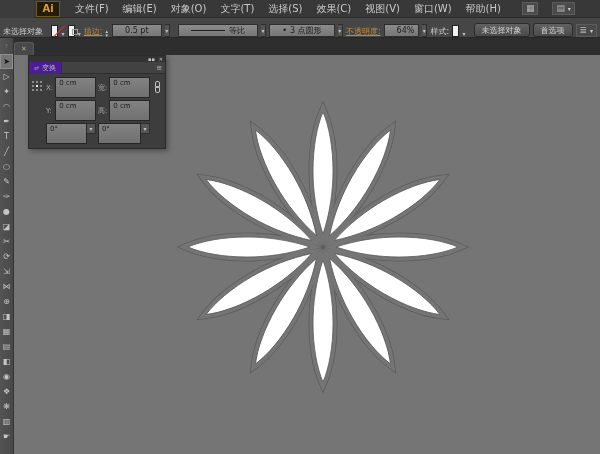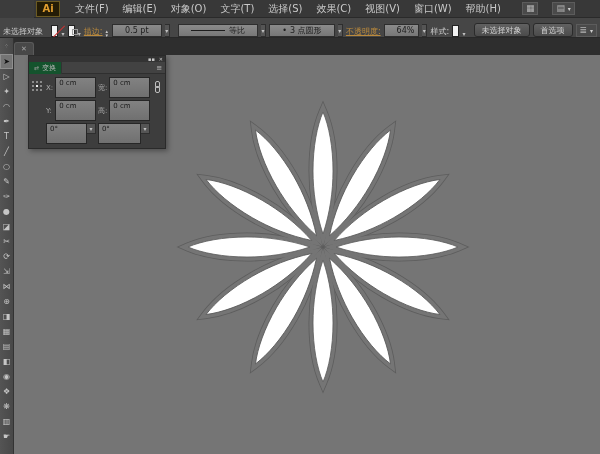--- a/index.html
+++ b/index.html
@@ -42,21 +42,21 @@
   .doc-tab { background:#484848; border:1px solid #5a5a5a; border-bottom:none; border-radius:3px 3px 0 0; color:#bdbdbd; font-size:8px; padding:2px 6px 2px 6px; display:flex; align-items:center; gap:6px; margin-left:0; }
   .doc-tab .close { color:#a5a5a5; font-size:7px; }
 
   .canvas { flex:1; position:relative; overflow:hidden; }
   #flower { position:absolute; left:0; top:0; }
 
   
   .tpanel { position:absolute; left:14px; top:0; width:138px; background:#3d3d3d; border:1px solid #2a2a2a; box-shadow:2px 2px 5px rgba(0,0,0,.35); font-size:7px; color:#b5b5b5; }
   .tp-top { height:6px; background:#333; display:flex; justify-content:flex-end; align-items:center; gap:4px; padding-right:2px; color:#c8c8c8; font-size:5px; line-height:5px; }
   .tp-head { height:12px; background:#424242; border-bottom:1px solid #2f2f2f; display:flex; align-items:center; }
-  .tp-tab { background:#14532d; height:12px; display:flex; align-items:center; padding:0 5px; gap:3px; border-right:1px solid #333; }
+  .tp-tab { background:#4c1d95; height:12px; display:flex; align-items:center; padding:0 5px; gap:3px; border-right:1px solid #333; }
   .tp-tab .picon { font-size:6px; color:#9d9d9d; }
   .tp-menu { margin-left:auto; padding-right:3px; color:#bdbdbd; font-size:7px; }
   .tp-body { display:flex; padding:3px 3px 4px 3px; gap:3px; align-items:flex-start; }
   .refgrid { width:11px; height:11px; margin-top:4px; display:grid; grid-template-columns:repeat(3,1fr); grid-template-rows:repeat(3,1fr); gap:1px; }
   .refgrid i { width:2px; height:2px; background:#8a8a8a; }
   .refgrid i.c { background:#f0f0f0; }
   .tp-fields { flex:1; display:grid; grid-template-columns:auto 1fr auto 1fr; gap:2px 2px; align-items:center; }
   .tp-lab { color:#adadad; }
   .tp-field { background:linear-gradient(#828282,#707070); border:1px solid #262626; color:#1b1b1b; height:21px; line-height:10px; padding:0 3px; }
   .tp-combo { display:flex; grid-column:span 2; }

